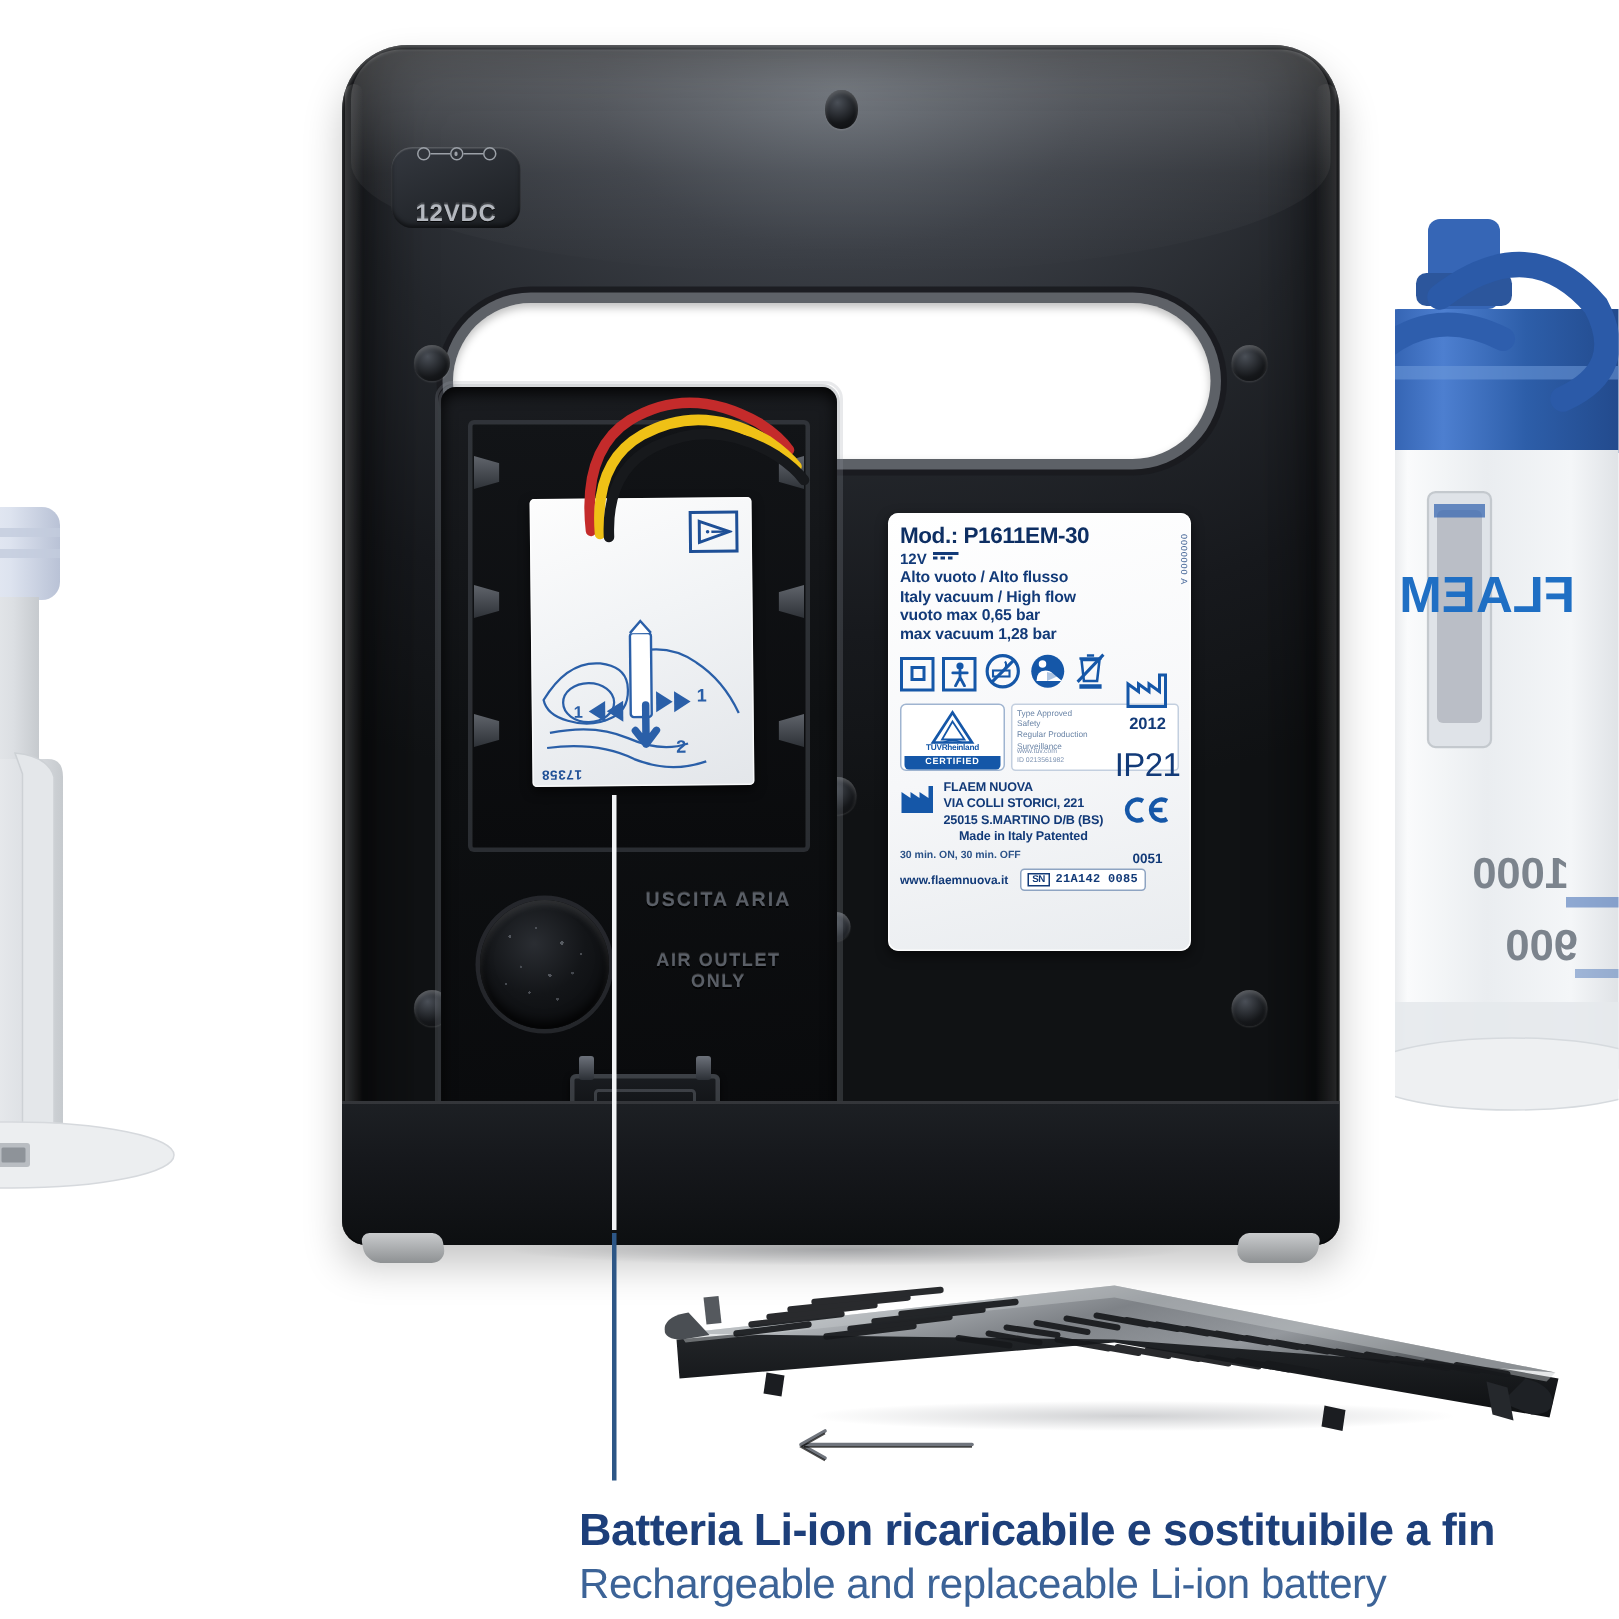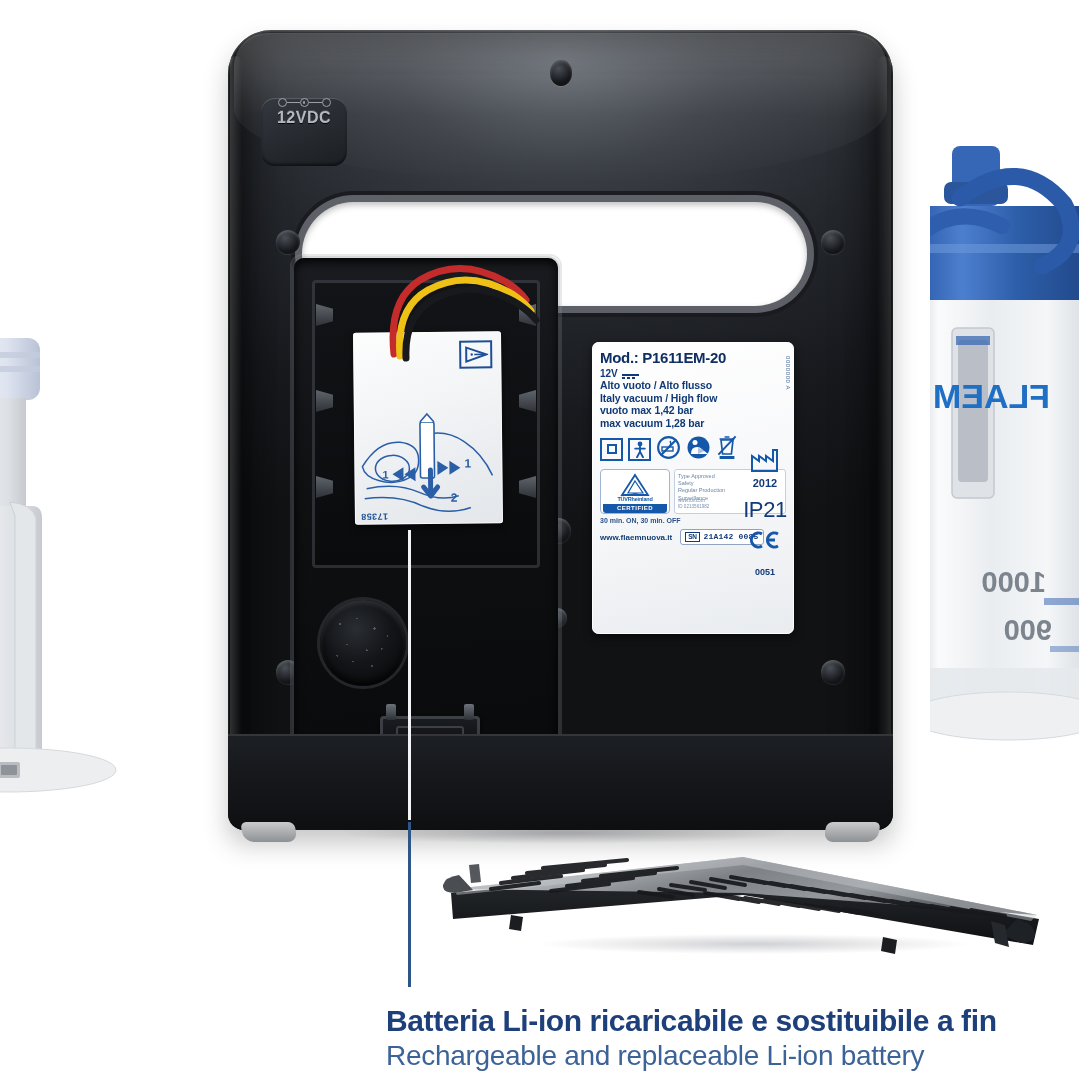--- a/index.html
+++ b/index.html
@@ -76,25 +76,25 @@
   .screw.top { left:322px; top:30px; width:22px; height:26px; border-radius:48%; }
   .screw.l1 { left:48px; top:200px; }
   .screw.r1 { right:48px; top:200px; }
   .screw.l2 { left:48px; top:630px; }
   .screw.r2 { right:48px; top:630px; }
   .screw.mid1 { left:318px; top:488px; width:25px; height:25px;}
   .screw.mid2 { left:320px; top:578px; width:19px; height:19px;
      background:radial-gradient(circle at 40% 34%, #5a6068, #23262b 62%, #14161a); }
 
   
-  .vdc { position:absolute; left:33px; top:68px; width:86px; height:68px;
+  .vdc { position:absolute; left:33px; top:68px; width:86px; height:54px;
      border-radius:14px;
      background:linear-gradient(160deg,#34383f,#1b1e22);
      box-shadow: inset 0 1px 1px rgba(255,255,255,.22), inset 0 -2px 3px rgba(0,0,0,.55);
-     display:flex; flex-direction:column; align-items:center; justify-content:flex-start; gap:2px;}
+     display:flex; flex-direction:column; align-items:center; justify-content:space-between; gap:2px;}
   .vdc .sym { display:flex; align-items:center; }
   .vdc .ring { width:9px; height:9px; border-radius:50%; border:1.6px solid #9ba0a7; }
   .vdc .bar { width:13px; height:1.6px; background:#9ba0a7; }
   .vdc .dot { width:9px; height:9px; border-radius:50%; border:1.6px solid #9ba0a7; position:relative;}
   .vdc .dot::after{content:"";position:absolute;left:2.4px;top:2.4px;width:2.6px;height:2.6px;border-radius:50%;background:#9ba0a7;}
   .vdc .txt { font-size:16px; font-weight:bold; color:#b4b8bf; letter-spacing:0.5px;
      text-shadow:0 1px 0 rgba(0,0,0,.85), 0 -1px 0 rgba(255,255,255,.14); }
 
   
   .recess {
@@ -180,21 +180,21 @@
   
   .spec {
     position:absolute; left:364px; top:312px; width:202px; height:292px;
     background:linear-gradient(168deg,#ffffff 0%, #f6f7f9 55%, #e9ecef 100%);
     border-radius:7px;
     box-shadow: 0 3px 8px rgba(0,0,0,.55), inset 0 0 0 1px rgba(255,255,255,.85);
     color:#123a78; padding:7px 8px 5px 8px;
     font-size:9px; line-height:1.18; overflow:hidden;
   }
   .spec .model { font-size:15px; font-weight:bold; letter-spacing:-0.3px; color:#0e2f63; }
-  .spec .volt-row { display:flex; align-items:flex-end; gap:4px; margin-top:1px; }
+  .spec .volt-row { display:flex; align-items:flex-start; gap:4px; margin-top:1px; }
   .spec .volt { font-size:10px; font-weight:bold; }
   .spec .dcsym { display:flex; flex-direction:column; gap:1.5px; }
   .spec .dcsym .s { width:17px; height:2px; background:#123a78; }
   .spec .dcsym .d { display:flex; gap:2px; }
   .spec .dcsym .d i { width:3px; height:2px; background:#123a78; display:block;}
   .spec .line { font-size:10.5px; font-weight:bold; letter-spacing:-0.1px; }
   .spec .sidecode { position:absolute; right:3px; top:14px; font-size:6px; color:#4a6a9a;
      writing-mode:vertical-rl; letter-spacing:0.6px; }
 
   .sym-row { display:flex; align-items:center; gap:5px; margin-top:6px; }
@@ -420,49 +420,64 @@
           <path d="M72 64 v26 m0 0 l-7 -9 m7 9 l7 -9" stroke="#2a5fa8" stroke-width="5" fill="none" stroke-linecap="round"></path>
           <text x="92" y="96" font-family="Liberation Sans, sans-serif" font-size="12" font-weight="bold" fill="#2a5fa8">2</text>
         </svg>
         <div class="code">17358</div>
       </div>
 
       <div class="filter-cap">
         <div class="filter-grain"></div>
       </div>
 
+      <div class="airtext">
+        <div>USCITA ARIA</div>
+        <svg class="arrow-emboss" viewBox="0 0 140 26">
+          <g stroke="#70757d" stroke-width="2.4" fill="none" stroke-linecap="round" stroke-linejoin="round">
+            <path d="M128 13 H16"></path>
+              <path d="M30 4 L14 13 L30 22"></path>
+          </g>
+          <g stroke="rgba(0,0,0,.7)" stroke-width="1.2" fill="none" transform="translate(0,1.6)">
+            <path d="M128 13 H16"></path>
+              <path d="M30 4 L14 13 L30 22"></path>
+          </g>
+        </svg>
+        <div class="sub" style="margin-top:26px">AIR OUTLET</div>
+        <div class="sub">ONLY</div>
+      </div>
 
       <div class="latch">
         <div class="latch-tab l"></div>
           <div class="latch-tab r"></div>
       </div>
     </div>
 
     <div class="spec">
       <div class="model">
         <span>Mod.:</span>
-        <span>P1611EM-20</span>
+        <span>P1611EM-30</span>
       </div>
       <div class="sidecode">0000000 A</div>
 
       <div class="volt-row">
         <span class="volt">12V</span>
         <span class="dcsym">
           <span class="s"></span>
           <span class="d">
               <i></i>
               <i></i>
               <i></i>
             </span>
         </span>
       </div>
 
       <div class="line">Alto vuoto / Alto flusso</div>
       <div class="line">Italy vacuum / High flow</div>
-      <div class="line">vuoto max 1,42 bar</div>
+      <div class="line">vuoto max 0,65 bar</div>
       <div class="line">max vacuum 1,28 bar</div>
 
       <div class="sym-row">
         <span class="sym-box">
             <span class="inner"></span>
           </span>
         <span class="sym-box">
           <svg width="14" height="17" viewBox="0 0 14 17">
               <circle cx="7" cy="3" r="2.4" fill="#1557a8"></circle>
             <path d="M7 5.6 v5 M2.2 7.6 h9.6 M7 10.6 l-3 5.6 M7 10.6 l3 5.6" stroke="#1557a8" stroke-width="1.9" fill="none" stroke-linecap="round"></path>
@@ -512,20 +527,31 @@
           <div>Safety</div>
           <div>Regular Production</div>
           <div>Surveillance</div>
           <div class="url">
             <div>www.tuv.com</div>
             <div>ID 0213561982</div>
           </div>
         </div>
       </div>
 
+      <div class="addr">
+        <svg class="factory" viewBox="0 0 24 22">
+          <path d="M1 21 V7 l6 4 V7 l6 4 V7 l6 4 V3 h3 v18z" fill="#1557a8"></path>
+        </svg>
+        <div class="lines">
+          <div>FLAEM NUOVA</div>
+          <div>VIA COLLI STORICI, 221</div>
+          <div>25015 S.MARTINO D/B (BS)</div>
+          <div class="ita">Made in Italy   Patented</div>
+        </div>
+      </div>
 
       <div class="duty">30 min. ON, 30 min. OFF</div>
 
       <div class="sn-row">
         <span class="web">www.flaemnuova.it</span>
         <span class="sn-box">
           <span class="tag">SN</span>
           <span class="val">21A142 0085</span>
         </span>
       </div>

